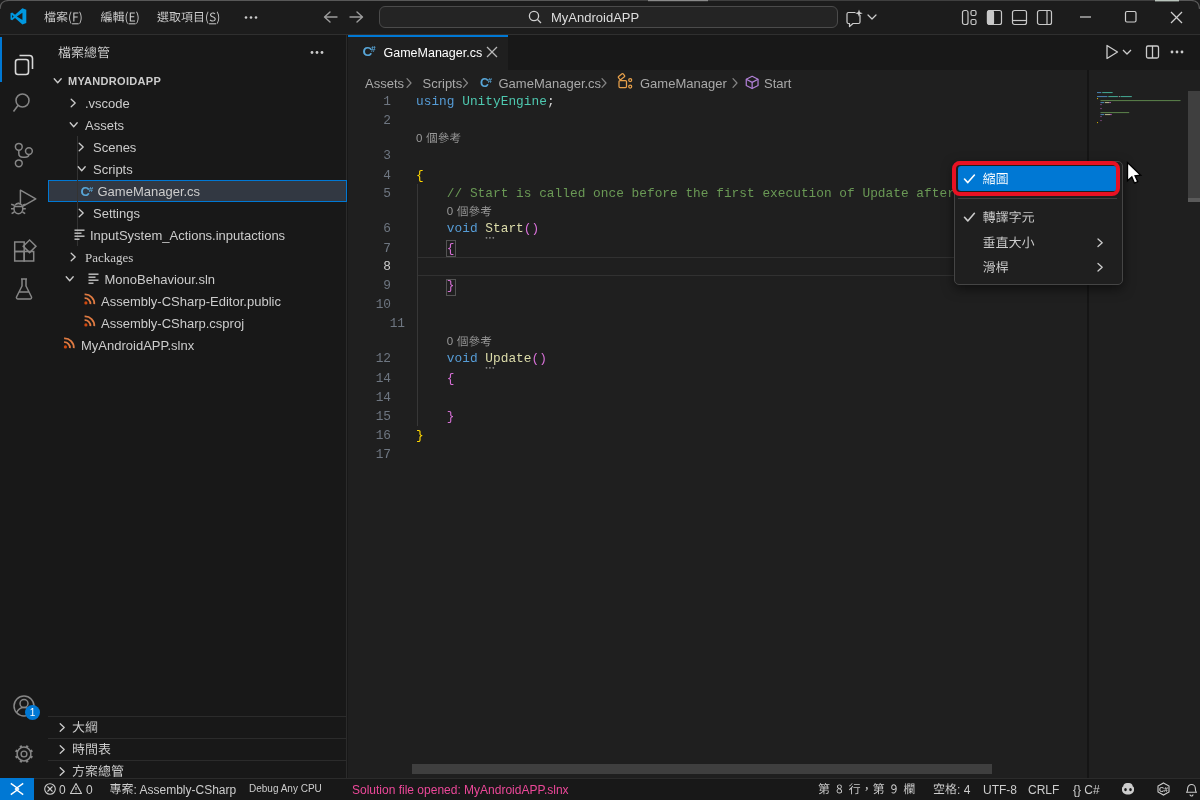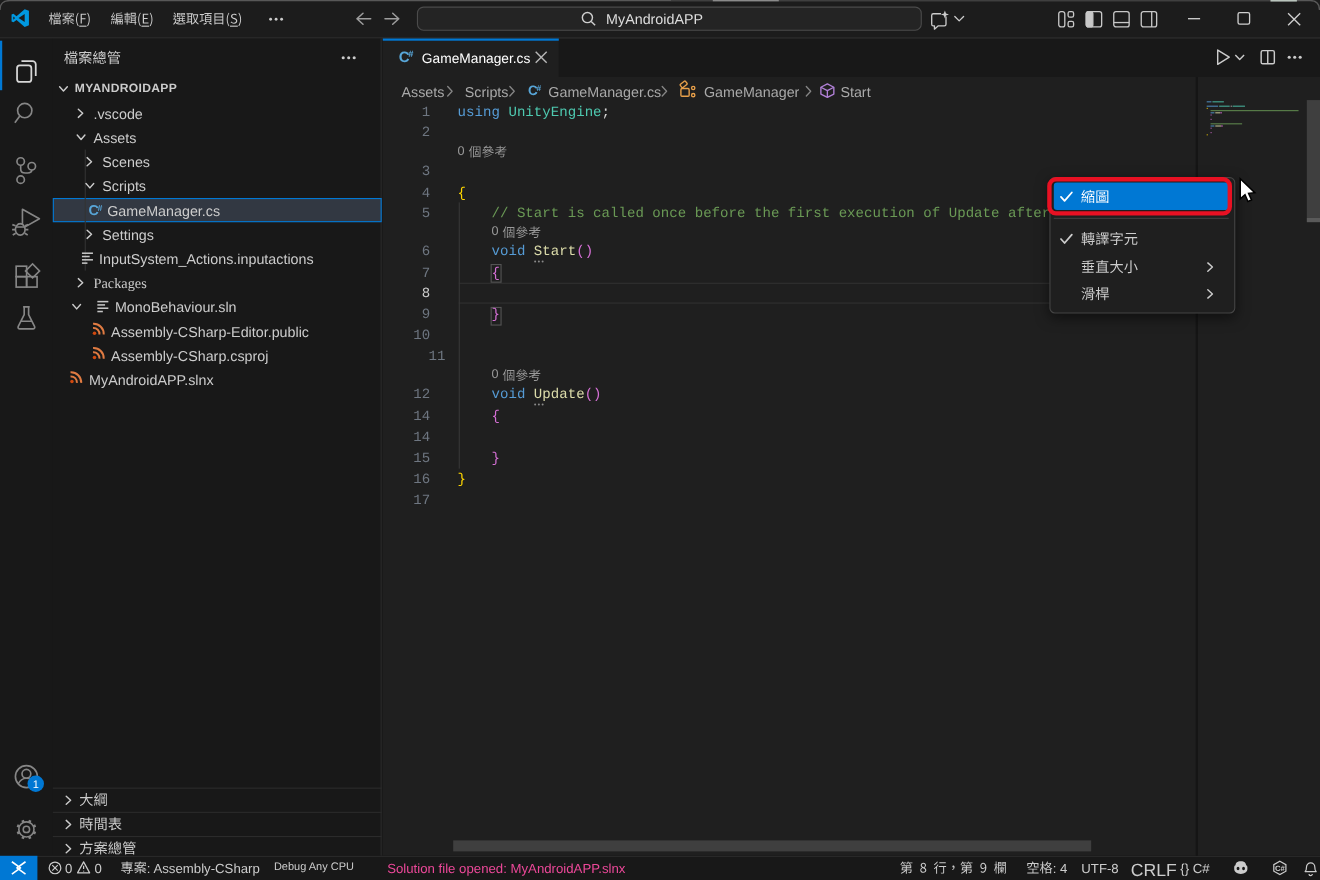--- a/index.html
+++ b/index.html
@@ -82,21 +82,21 @@
     <div style="position:absolute;left:1188px;top:91px;width:12px;height:107px;background:#454545;opacity:0.85"></div>
     <div style="position:absolute;left:1188px;top:198px;width:12px;height:4px;background:#5a5a5a"></div>
     <div style="position:absolute;left:412px;top:764px;width:580px;height:10px;background:#454545;opacity:0.85"></div>
     <div style="position:absolute;left:59px;top:782.5px;font-family:'Liberation Sans',sans-serif;font-size:12px;color:#cccccc;white-space:pre;">0</div>
     <div style="position:absolute;left:86px;top:782.5px;font-family:'Liberation Sans',sans-serif;font-size:12px;color:#cccccc;white-space:pre;">0</div>
     <div style="position:absolute;left:133.5px;top:782.5px;font-family:'Liberation Sans',sans-serif;font-size:12px;color:#cccccc;white-space:pre;">: Assembly-CSharp</div>
     <div style="position:absolute;left:249px;top:782.5px;font-family:'Liberation Sans',sans-serif;font-size:10px;color:#cccccc;white-space:pre;">Debug Any CPU</div>
     <div style="position:absolute;left:352px;top:782.5px;font-family:'Liberation Sans',sans-serif;font-size:12px;color:#ec4899;white-space:pre;">Solution file opened: MyAndroidAPP.slnx</div>
     <div style="position:absolute;left:957.0px;top:782.5px;font-family:'Liberation Sans',sans-serif;font-size:12px;color:#cccccc;white-space:pre;">: 4</div>
     <div style="position:absolute;left:983px;top:782.5px;font-family:'Liberation Sans',sans-serif;font-size:12px;color:#cccccc;white-space:pre;">UTF-8</div>
-    <div style="position:absolute;left:1028px;top:782.5px;font-family:'Liberation Sans',sans-serif;font-size:16px;color:#cccccc;white-space:pre;">CRLF</div>
+    <div style="position:absolute;left:1028px;top:782.5px;font-family:'Liberation Sans',sans-serif;font-size:12px;color:#cccccc;white-space:pre;">CRLF</div>
     <div style="position:absolute;left:1073px;top:782.5px;font-family:'Liberation Sans',sans-serif;font-size:12px;color:#cccccc;white-space:pre;">{} C#</div>
     <div style="position:absolute;left:953.5px;top:161px;width:169.5px;height:123.5px;background:#1f1f1f;border:1px solid #454545;border-radius:5px;box-shadow:0 4px 12px rgba(0,0,0,0.5);box-sizing:border-box"></div>
     <div style="position:absolute;left:957.5px;top:166px;width:159px;height:25.3px;background:#0078d4;border-radius:3px"></div>
     <div style="position:absolute;left:958px;top:197.8px;width:159px;height:1px;background:#3f3f3f"></div>
     <div style="position:absolute;left:951.5px;top:161px;width:168px;height:34.5px;border:4px solid #e81123;border-radius:8px;box-sizing:border-box;z-index:50"></div>
     <svg style="position:absolute;left:0;top:0;z-index:60" width="1200" height="800">
       <path d="M54.2 78.8 L57.7 82.8 L61.2 78.8" stroke="#cccccc" stroke-width="1.3" fill="none" stroke-linecap="round" stroke-linejoin="round"></path>
       <path d="M71.2 99.3 L75.2 103 L71.2 106.7" stroke="#cccccc" stroke-width="1.3" fill="none" stroke-linecap="round" stroke-linejoin="round"></path>
       <path d="M70.2 122.8 L73.7 126.8 L77.2 122.8" stroke="#cccccc" stroke-width="1.3" fill="none" stroke-linecap="round" stroke-linejoin="round"></path>
       <path d="M79.2 143.3 L83.2 147 L79.2 150.7" stroke="#cccccc" stroke-width="1.3" fill="none" stroke-linecap="round" stroke-linejoin="round"></path>

